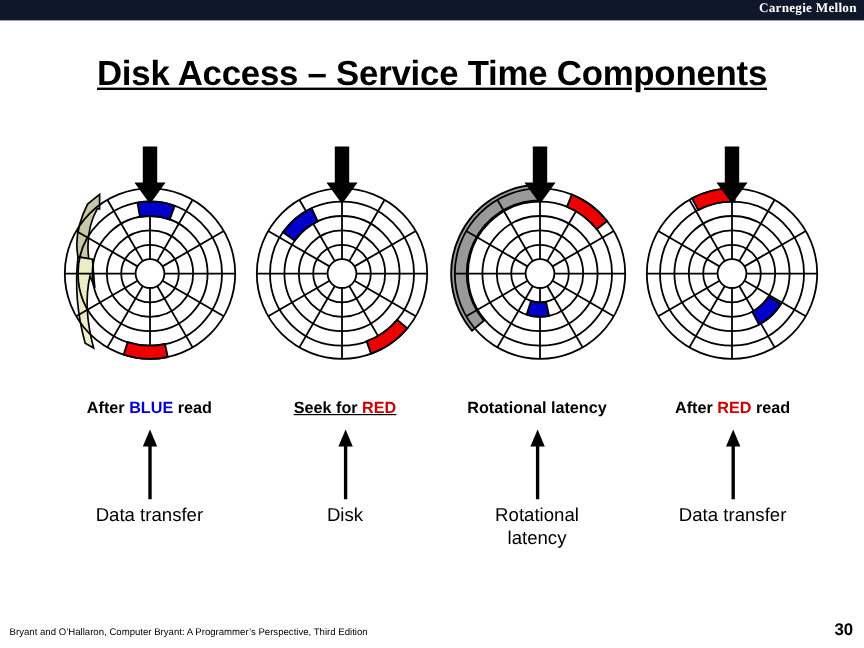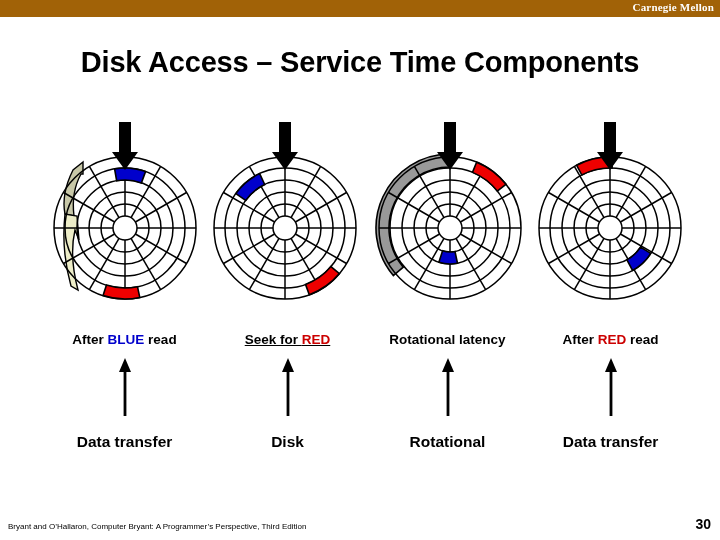--- a/index.html
+++ b/index.html
@@ -13,21 +13,21 @@
     font-family: "Liberation Sans", sans-serif;
     overflow: hidden;
     position: relative;
   }
 
   
   #header-bar {
     position: absolute;
     left: 0; top: 0;
     width: 720px; height: 17px;
-    background: #a16207;
+    background: #0f172a;
   }
   #brand-label {
     position: absolute;
     right: 6px; top: 1px;
     color: #ffffff;
     font-family: "Liberation Serif", serif;
     font-weight: bold;
     font-size: 11px;
     letter-spacing: 0.2px;
     white-space: nowrap;
@@ -37,20 +37,21 @@
   #slide-title {
     position: absolute;
     left: 0; top: 46px;
     width: 720px;
     text-align: center;
     color: #000000;
     font-size: 29px;
     font-weight: bold;
     letter-spacing: -0.2px;
     white-space: nowrap;
+    text-decoration: underline;
   }
 
   
   #figure-area {
     position: absolute;
     left: 0; top: 110px;
     width: 720px; height: 230px;
   }
   .disk-panel {
     position: absolute;
@@ -86,23 +87,23 @@
     width: 720px; height: 120px;
   }
   .timing-group {
     position: absolute;
     top: 0;
     width: 175px;
     text-align: center;
   }
   .timing-arrow { display: block; margin: 0 auto; }
   .timing-label {
-    margin-top: 14px;
+    margin-top: 2px;
     font-size: 15.5px;
-    font-weight: bold;
+    font-weight: normal;
     color: #000000;
     line-height: 19px;
   }
 
   
   #footer-citation {
     position: absolute;
     left: 8px; bottom: 9px;
     font-size: 8px;
     color: #000000;
@@ -254,20 +255,21 @@
       <div class="timing-label">
         <div>Disk</div>
       </div>
     </div>
     <div class="timing-group" style="left: 360px;">
       <svg width="16" height="62" class="timing-arrow">
         <path d="M 8 2 L 14 16 L 9.4 16 L 9.4 60 L 6.6 60 L 6.6 16 L 2 16 Z" fill="#000000"></path>
       </svg>
       <div class="timing-label">
         <div>Rotational</div>
+        <div>latency</div>
       </div>
     </div>
     <div class="timing-group" style="left: 523px;">
       <svg width="16" height="62" class="timing-arrow">
         <path d="M 8 2 L 14 16 L 9.4 16 L 9.4 60 L 6.6 60 L 6.6 16 L 2 16 Z" fill="#000000"></path>
       </svg>
       <div class="timing-label">
         <div>Data transfer</div>
       </div>
     </div>

